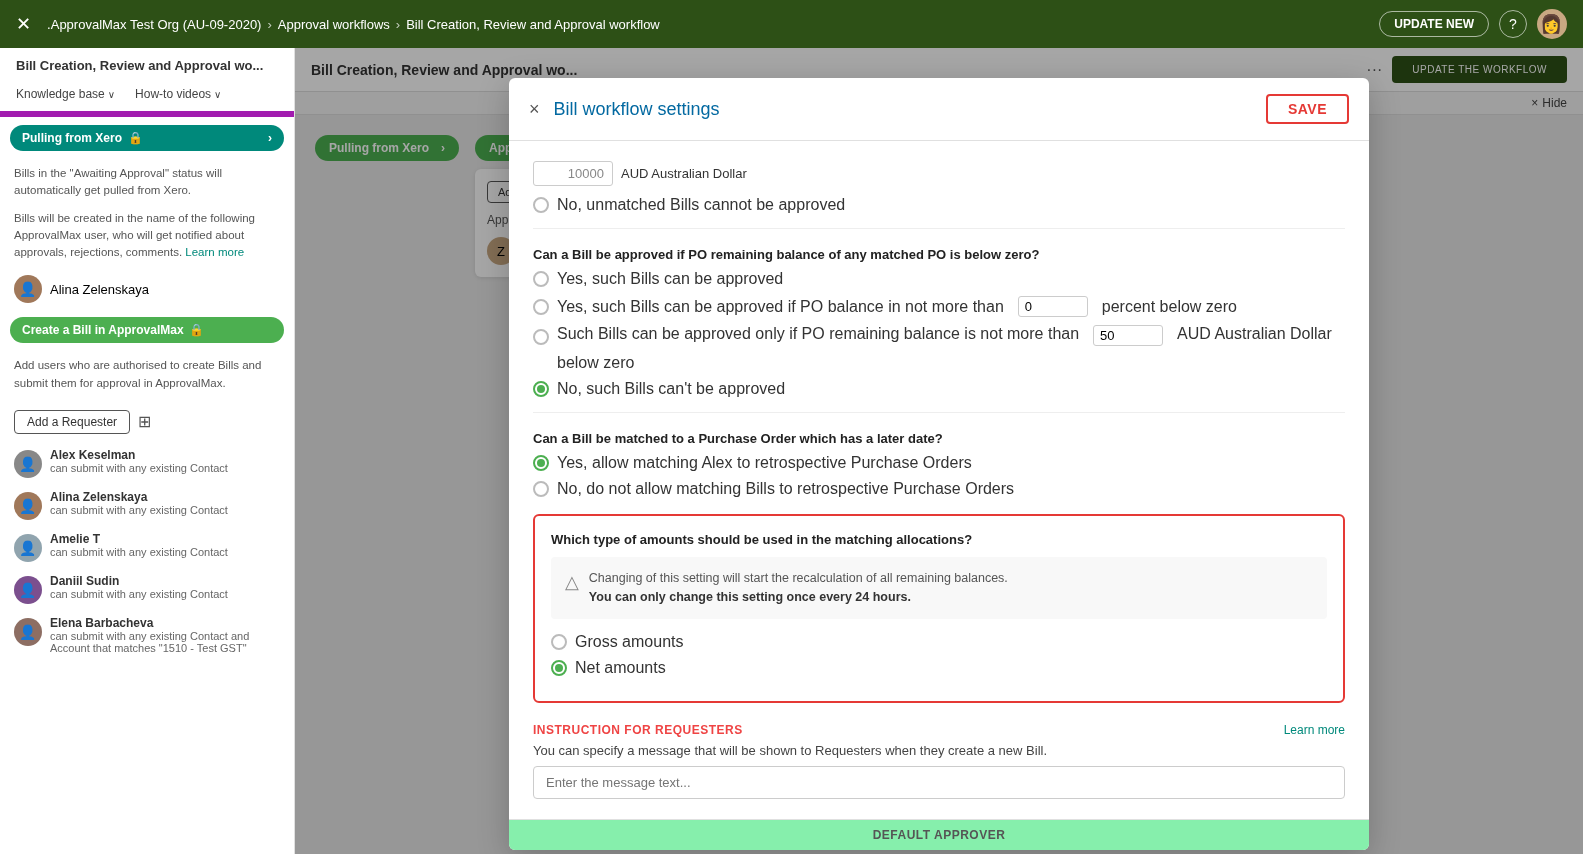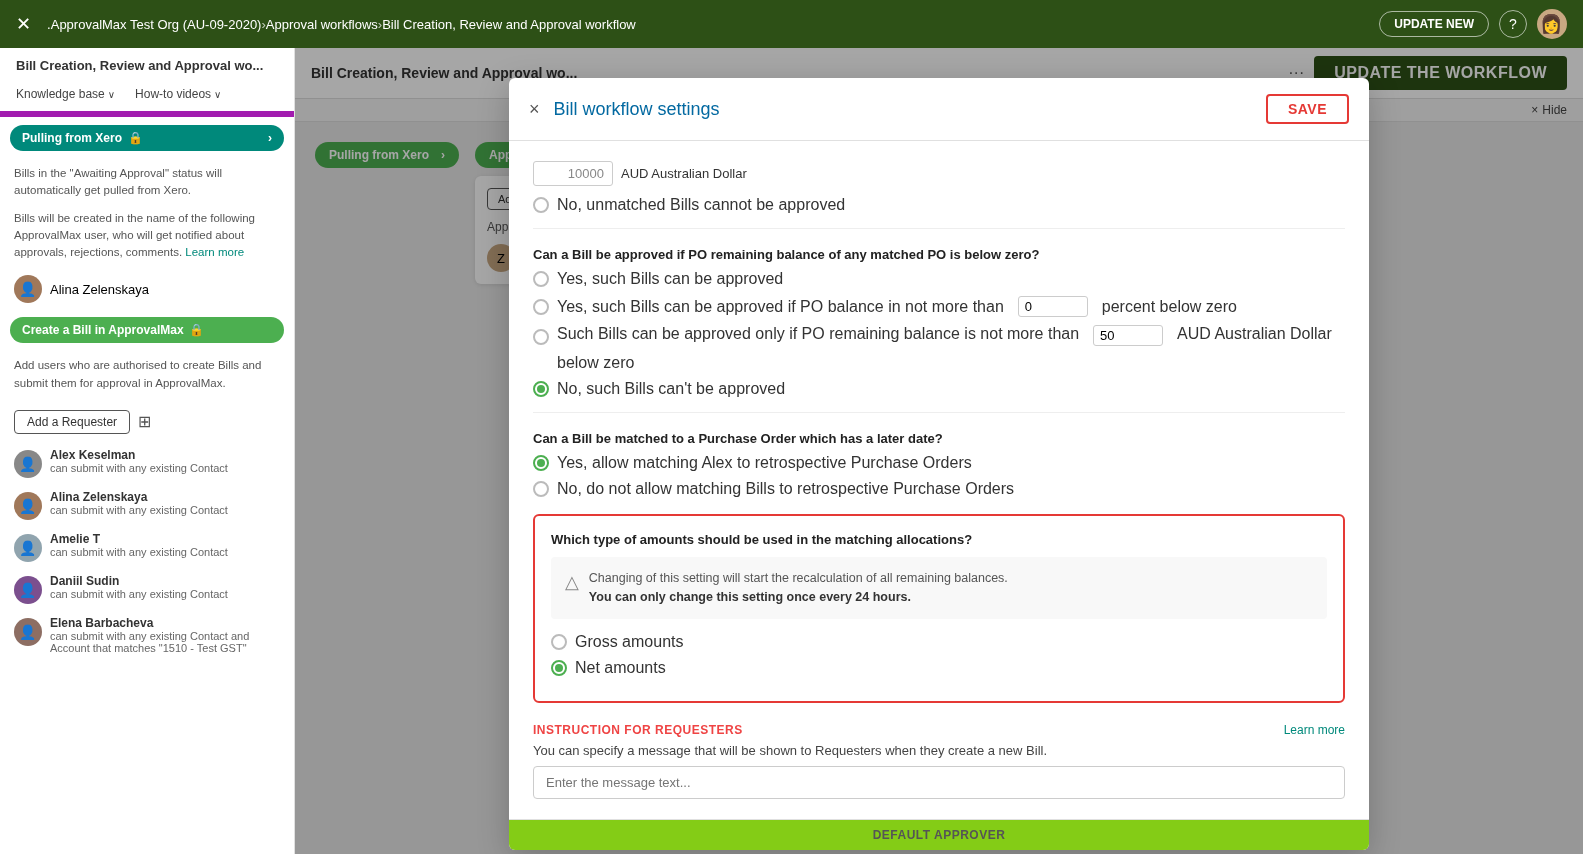--- a/index.html
+++ b/index.html
@@ -11,21 +11,21 @@
       color: #fff;
       height: 48px;
       display: flex;
       align-items: center;
       padding: 0 16px;
       gap: 8px;
       position: relative;
       z-index: 1;
     }
     .top-nav .close-icon { font-size: 18px; cursor: pointer; margin-right: 8px; }
-    .top-nav .breadcrumb { display: flex; align-items: center; gap: 0; font-size: 13px; flex: 1; }
+    .top-nav .breadcrumb { display: flex; align-items: center; gap: 6px; font-size: 13px; flex: 1; }
     .top-nav .breadcrumb .chevron { opacity: 0.7; }
     .top-nav .breadcrumb span:last-child { font-weight: 500; }
     .top-nav .nav-actions { display: flex; align-items: center; gap: 10px; }
     .create-new-btn {
       background: transparent;
       border: 1px solid rgba(255,255,255,0.6);
       color: #fff;
       padding: 5px 14px;
       border-radius: 20px;
       cursor: pointer;
@@ -178,22 +178,22 @@
       border-bottom: 1px solid #ddd;
     }
     .workflow-title { font-size: 14px; font-weight: 600; color: #333; flex: 1; }
     .toolbar-icon-btn { background: none; border: none; cursor: pointer; color: #555; font-size: 16px; }
     .update-workflow-btn {
       background: #2d5016;
       color: #fff;
       border: none;
       padding: 8px 20px;
       border-radius: 4px;
-      font-size: 16px;
-      font-weight: 700;
+      font-size: 10px;
+      font-weight: 400;
       cursor: pointer;
       letter-spacing: 0.5px;
     }
 
     .hide-bar {
       background: #f5f5f5;
       padding: 4px 16px;
       display: flex;
       justify-content: flex-end;
       align-items: center;
@@ -400,21 +400,21 @@
     .instruction-input {
       width: 100%;
       padding: 8px 12px;
       border: 1px solid #ccc;
       border-radius: 4px;
       font-size: 13px;
       color: #999;
     }
 
     .default-approver-bar {
-      background: #84cc16;
+      background: #86efac;
       padding: 8px 16px;
       text-align: center;
       font-size: 12px;
       font-weight: 600;
       color: #555;
       letter-spacing: 0.5px;
       border-top: 1px solid #e0e0e0;
       flex-shrink: 0;
     }
 

